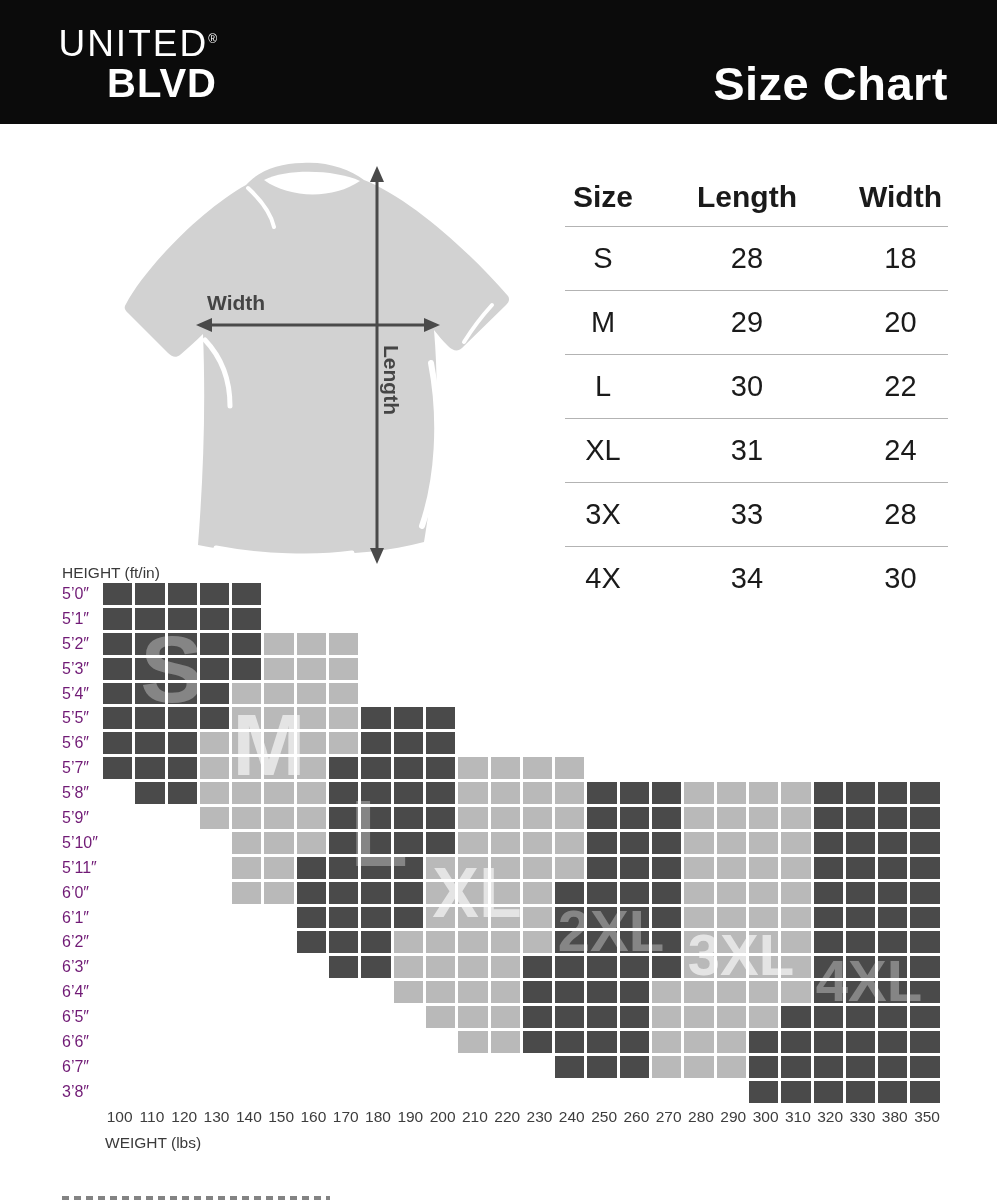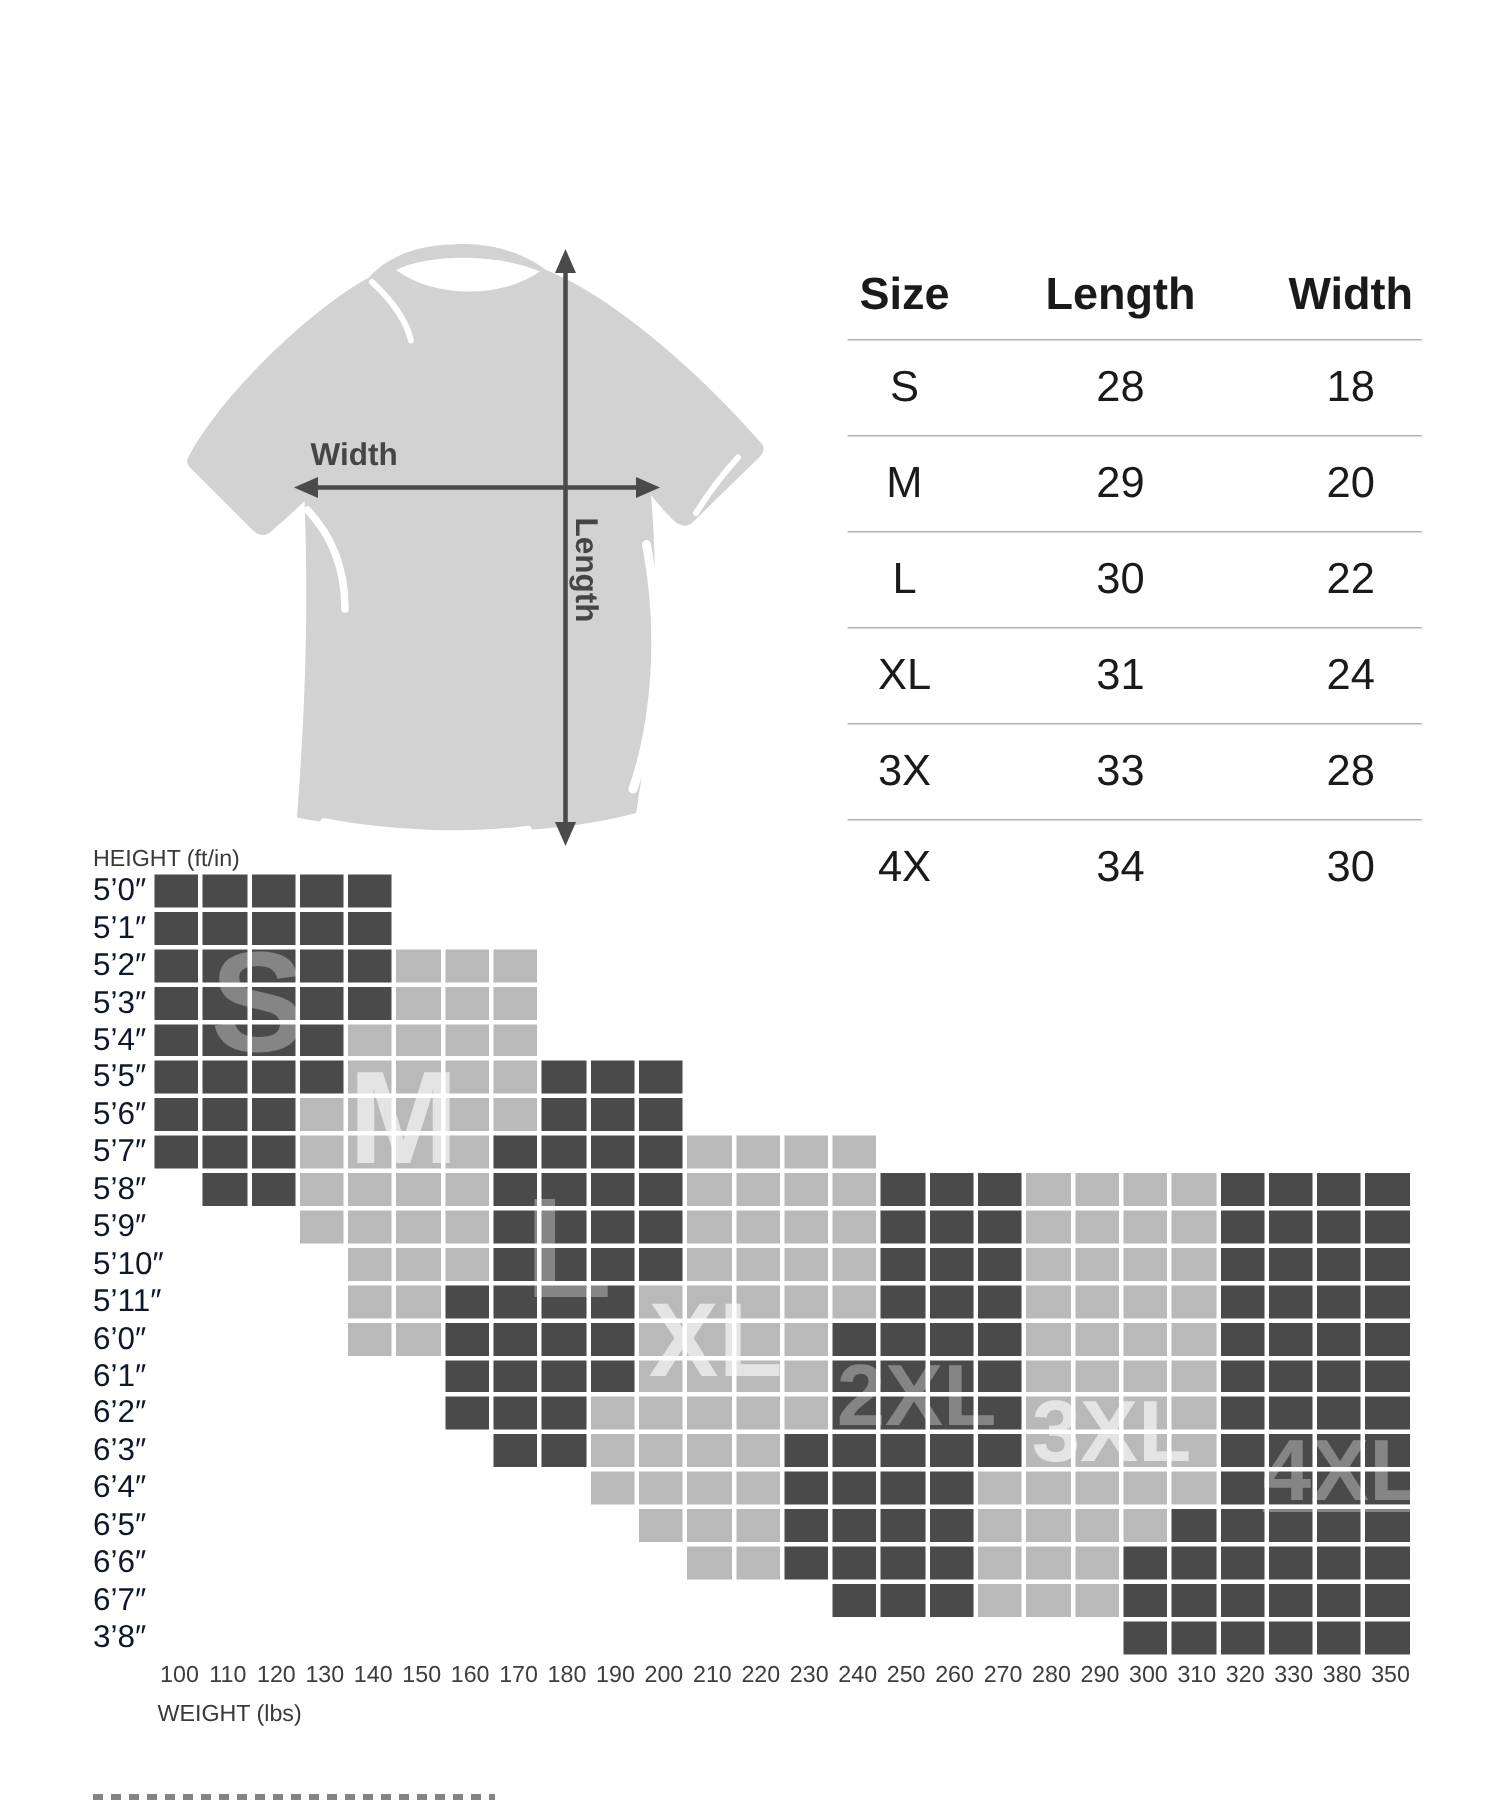--- a/index.html
+++ b/index.html
@@ -18,40 +18,47 @@
   .size-table{position:absolute;left:565px;top:168px;width:383px;}
   .t-row{display:grid;grid-template-columns:76px 212px 95px;align-items:center;height:63px;}
   .t-row.head{height:58px;font-weight:700;font-size:30px;}
   .t-row{font-size:29px;color:#1a1a1a;}
   .t-row div{text-align:center;}
   .t-row.rule{border-bottom:1px solid #b3b3b3;}
   
   .axis-title-y{position:absolute;left:62px;top:564px;font-size:15.5px;color:#3a3a3a;}
   .hlabels{position:absolute;left:62px;top:583px;height:520px;display:grid;
            grid-template-rows:repeat(21,21.9px);row-gap:3px;}
-  .hlabels div{font-size:21px;color:#0f172a;line-height:21.9px;white-space:nowrap;}
+  .hlabels div{font-size:16px;color:#701a75;line-height:21.9px;white-space:nowrap;}
   .grid{position:absolute;left:103px;top:583px;width:837px;height:520px;display:grid;
         grid-template-columns:repeat(26,29.3px);grid-template-rows:repeat(21,21.9px);gap:3px;}
   .cell{width:100%;height:100%;}
   .ghosts{position:absolute;left:103px;top:583px;width:837px;height:520px;pointer-events:none;}
   .ghost{position:absolute;transform:translate(-50%,-50%);font-weight:700;line-height:1;}
   .wlabels{position:absolute;left:105px;top:1108px;width:837px;display:grid;
            grid-template-columns:repeat(26,29.3px);gap:3px;}
   .wlabels div{font-size:15.5px;color:#3d3d3d;text-align:center;}
   .axis-title-x{position:absolute;left:105px;top:1134px;font-size:15.5px;color:#3a3a3a;}
   
   .footer-note{position:absolute;left:62px;top:1172px;font-size:20.5px;color:#474747;}
   .cutline{position:absolute;left:62px;top:1196px;width:268px;height:4px;overflow:hidden;
            background:repeating-linear-gradient(90deg,#5a5a5a 0 7px,transparent 7px 12px);opacity:.75;}
 </style>
 </head>
 <body>
 
 <div class="page">
 
+  <div class="topbar">
+    <div class="brand">
+      <div class="brand-line1"><span>UNITED</span><span class="brand-reg">®</span></div>
+      <div class="brand-line2">BLVD</div>
+    </div>
+    <div class="page-title">Size Chart</div>
+  </div>
 
   <div class="shirt-wrap">
     <svg width="410" height="414" viewBox="0 0 410 414">
       <path fill="#d2d2d2" d="
         M 14,146
         C 34,108 92,50 134,27
         C 146,13 168,5 190,5
         C 214,3 238,11 252,22
         C 298,40 358,94 396,138
         C 398,141 397,144 394,147
@@ -700,21 +707,21 @@
       <div class="cell" style="background: rgb(74, 74, 74);"></div>
       <div class="cell" style="background: rgb(74, 74, 74);"></div>
     </div>
   <div class="ghosts" id="ghosts">
       <div class="ghost" style="left: 69px; top: 86px; font-size: 95px; color: rgba(255, 255, 255, 0.33);">S</div>
       <div class="ghost" style="left: 166px; top: 162px; font-size: 88px; color: rgba(255, 255, 255, 0.62);">M</div>
       <div class="ghost" style="left: 276px; top: 250px; font-size: 95px; color: rgba(255, 255, 255, 0.33);">L</div>
       <div class="ghost" style="left: 374px; top: 310px; font-size: 70px; color: rgba(255, 255, 255, 0.62);">XL</div>
       <div class="ghost" style="left: 508px; top: 348px; font-size: 58px; color: rgba(255, 255, 255, 0.33);">2XL</div>
       <div class="ghost" style="left: 638px; top: 372px; font-size: 58px; color: rgba(255, 255, 255, 0.62);">3XL</div>
-      <div class="ghost" style="left: 792px; top: 398px; font-size: 58px; color: rgba(255, 255, 255, 0.33); text-decoration: underline;">4XL</div>
+      <div class="ghost" style="left: 766px; top: 398px; font-size: 58px; color: rgba(255, 255, 255, 0.33);">4XL</div>
     </div>
   <div class="wlabels" id="wlabels">
       <div>100</div>
       <div>110</div>
       <div>120</div>
       <div>130</div>
       <div>140</div>
       <div>150</div>
       <div>160</div>
       <div>170</div>

